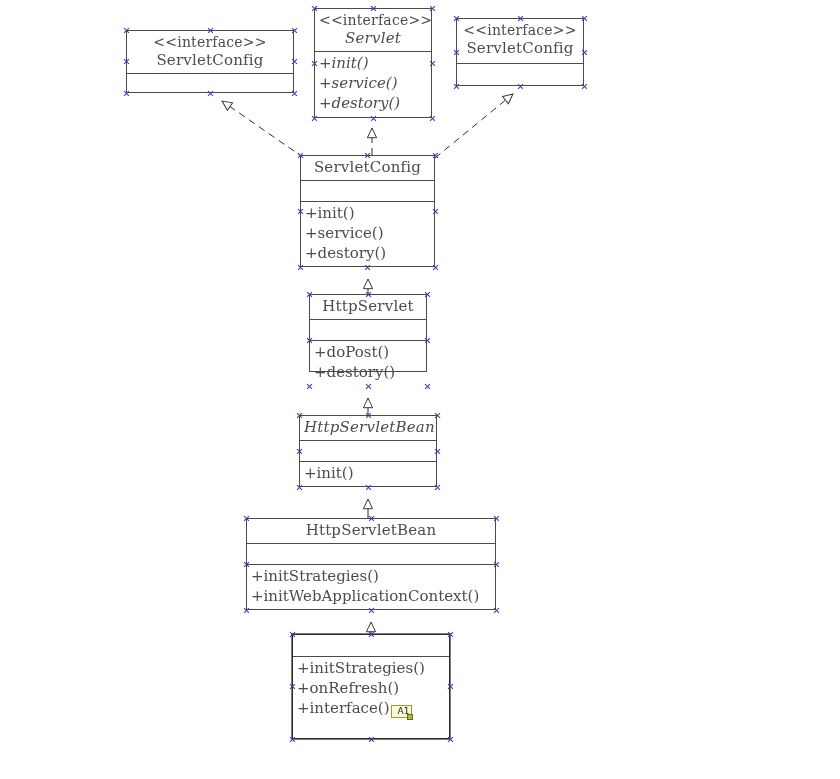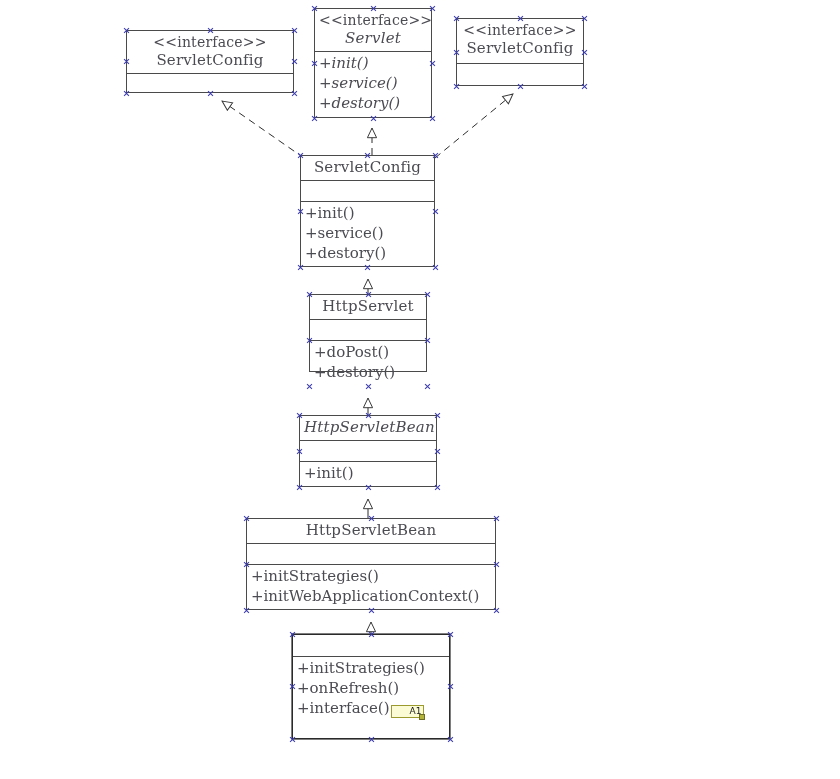--- a/index.html
+++ b/index.html
@@ -75,21 +75,21 @@
   
   .a1-badge {
     display: inline-block;
     border: 1.5px solid #9a9a2e;
     background: #fbfbd6;
     color: #1c1c1c;
     font-family: "DejaVu Sans", sans-serif;
     font-style: normal;
     font-size: 9px;
     line-height: 10px;
-    padding: 0px 2px 1px 18px;
+    padding: 0px 2px 1px 6px;
     vertical-align: -1px;
     position: relative;
     margin-left: 1px;
   }
   .a1-badge::after {
     content: "";
     position: absolute;
     right: -2px;
     bottom: -3px;
     width: 4px;

